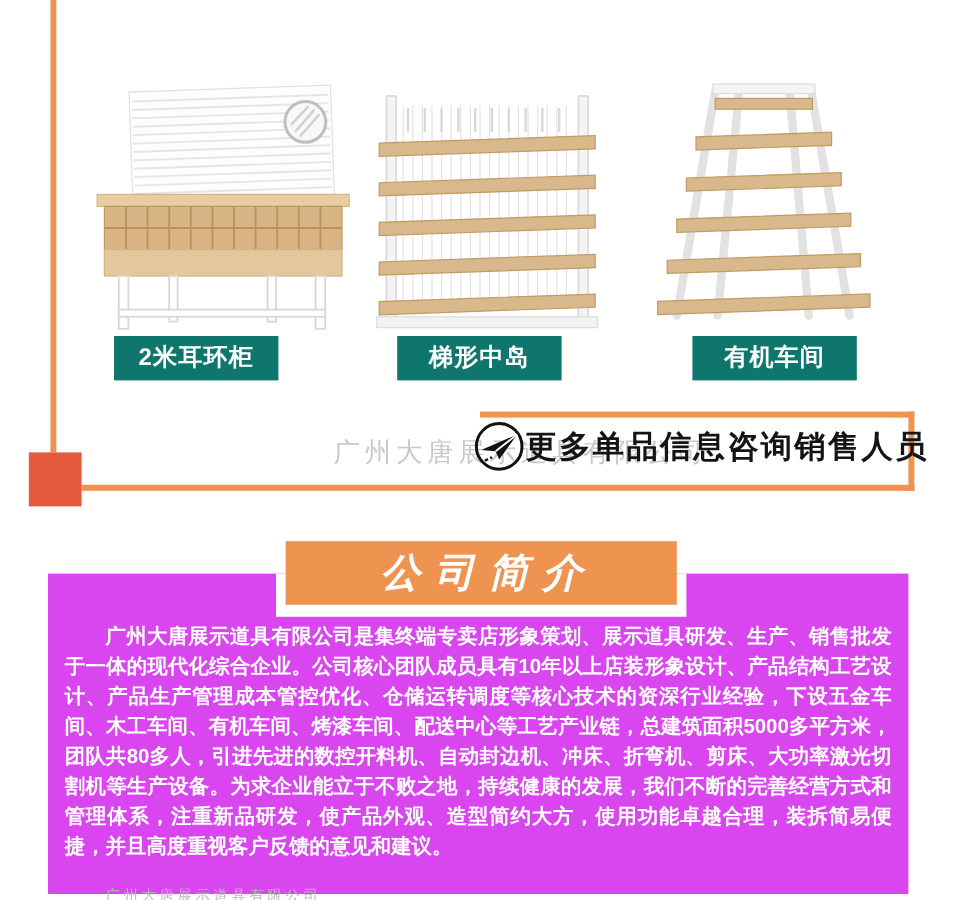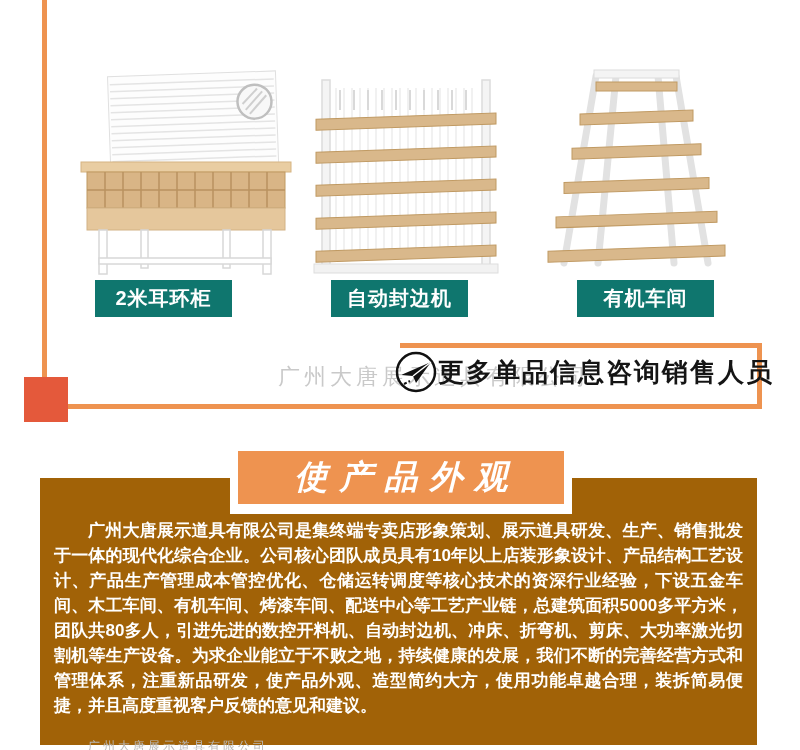--- a/index.html
+++ b/index.html
@@ -36,21 +36,21 @@
     white-space:nowrap;z-index:1;
   }
   .plane{left:394px;top:350px;width:45px;height:45px;z-index:3;}
   .info-text{
     left:438px;top:355px;color:#141414;font-size:26px;font-weight:bold;
     letter-spacing:2px;white-space:nowrap;z-index:2;
   }
 
   
   .company{
-    left:40px;top:478px;width:717px;height:267px;background:#a16207;z-index:1;
+    left:40px;top:478px;width:717px;height:267px;background:#d946ef;z-index:1;
     box-sizing:border-box;
   }
   .company p{
     margin:40px 14px 0 14px;color:#ffffff;font-size:17px;font-weight:bold;
     line-height:25px;text-align:justify;text-indent:2em;word-break:break-all;
   }
   .white-notch{left:230px;top:478px;width:342px;height:36px;background:#ffffff;z-index:2;}
   .title-banner{
     left:238px;top:451px;width:326px;height:53px;background:#ee9350;z-index:3;
     display:flex;align-items:center;justify-content:center;
@@ -190,35 +190,35 @@
       <rect x="48" y="92" width="129" height="11"></rect>
       <rect x="40" y="126" width="145" height="11"></rect>
       <rect x="32" y="160" width="161" height="11"></rect>
       <rect x="24" y="194" width="177" height="11"></rect>
     </g>
     <rect x="72" y="24" width="81" height="9" fill="#d9b88b" stroke="#c09a63"></rect>
   </svg>
 </div>
 
 <div class="abs plabel pl1">2米耳环柜</div>
-<div class="abs plabel pl2">自动封边机</div>
+<div class="abs plabel pl2">梯形中岛</div>
 <div class="abs plabel pl3">有机车间</div>
 
 <div class="abs wm-text">广州大唐展示道具有限公司</div>
 <div class="abs plane">
   <svg viewBox="0 0 45 45">
     <circle cx="22" cy="22" r="19" fill="none" stroke="#111111" stroke-width="2.5"></circle>
     <path d="M7 25 L37 12 L22 33 L19 26 Z" fill="#111111"></path>
     <path d="M37 12 L19 26" stroke="#ffffff" stroke-width="1.5" fill="none"></path>
     <line x1="10" y1="34" x2="16" y2="31" stroke="#111111" stroke-width="2" stroke-dasharray="3 2"></line>
   </svg>
 </div>
 <div class="abs info-text">更多单品信息咨询销售人员</div>
 
 <div class="abs company">
   <p>广州大唐展示道具有限公司是集终端专卖店形象策划、展示道具研发、生产、销售批发于一体的现代化综合企业。公司核心团队成员具有10年以上店装形象设计、产品结构工艺设计、产品生产管理成本管控优化、仓储运转调度等核心技术的资深行业经验，下设五金车间、木工车间、有机车间、烤漆车间、配送中心等工艺产业链，总建筑面积5000多平方米，团队共80多人，引进先进的数控开料机、自动封边机、冲床、折弯机、剪床、大功率激光切割机等生产设备。为求企业能立于不败之地，持续健康的发展，我们不断的完善经营方式和管理体系，注重新品研发，使产品外观、造型简约大方，使用功能卓越合理，装拆简易便捷，并且高度重视客户反馈的意见和建议。</p>
 </div>
 <div class="abs white-notch"></div>
 <div class="abs title-banner">
-  <span>使产品外观</span>
+  <span>公司简介</span>
 </div>
 
 <div class="abs footer-wm">广州大唐展示道具有限公司</div>
 
 </body></html>

